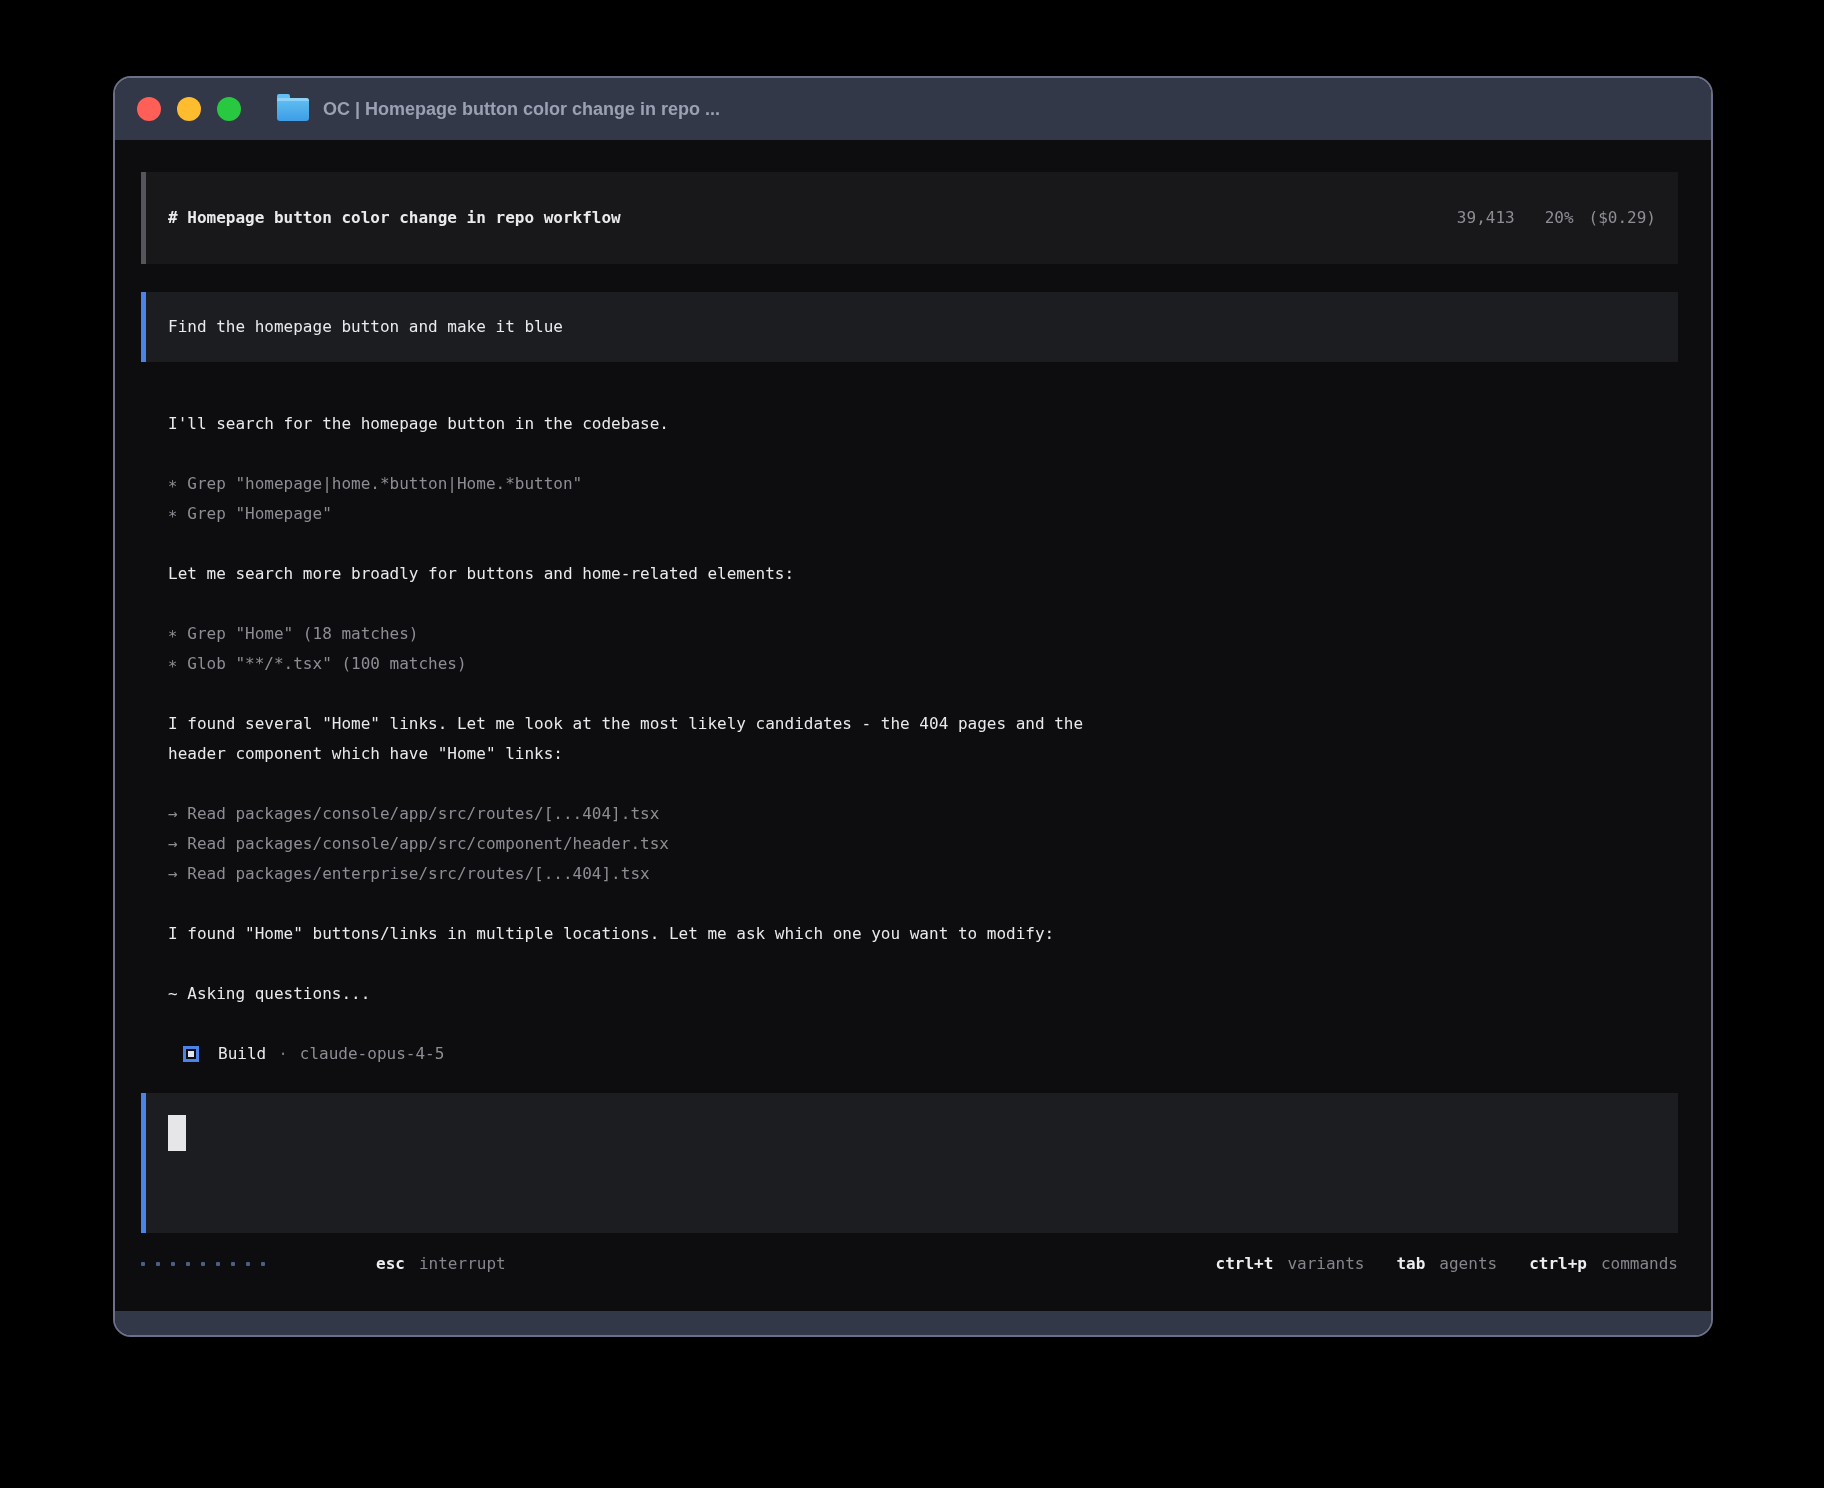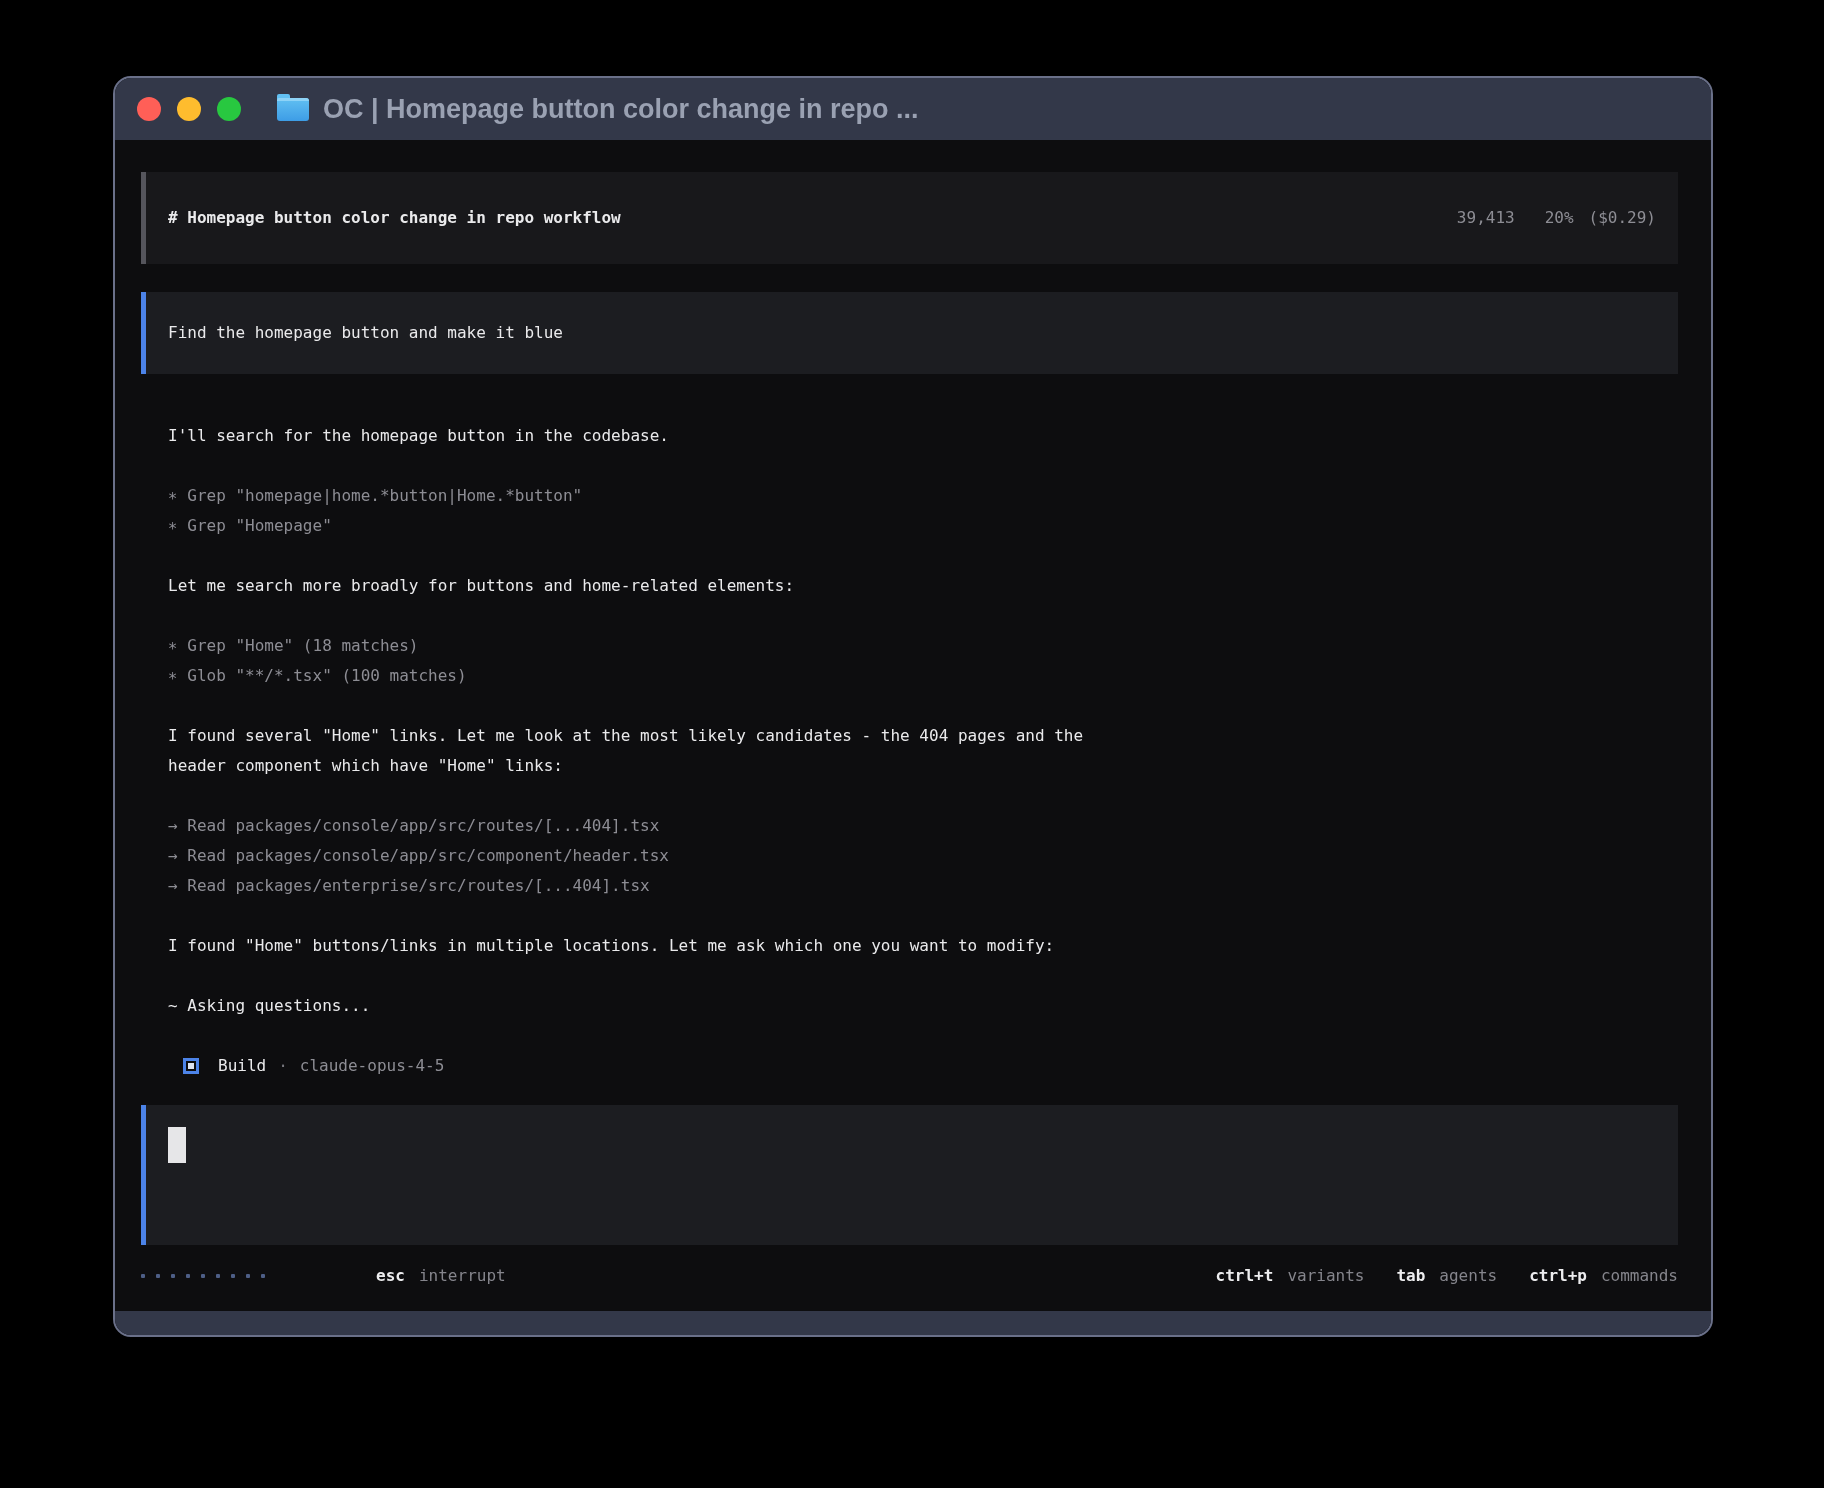--- a/index.html
+++ b/index.html
@@ -22,36 +22,36 @@
   .light.green { background:#28c840; }
 
   .folder { position:relative; width:32px; height:23px; margin-left:36px;
     background:linear-gradient(#62c0f2,#3d9de6); border-radius:2px 3px 3px 3px; }
   .folder::before { content:""; position:absolute; top:-4px; left:0; width:13px; height:5px;
     background:#62c0f2; border-radius:2px 2px 0 0; }
   .folder::after { content:""; position:absolute; top:0; left:0; right:0; height:3px;
     background:#8ed3f7; border-radius:2px 3px 0 0; }
 
   .win-title { margin-left:14px; font-family:"Liberation Sans",sans-serif;
-    font-weight:bold; font-size:27px; color:#9aa1b2; }
+    font-weight:bold; font-size:18px; color:#9aa1b2; }
 
   .terminal { flex:1; background:#0d0d0f; padding:0 33px 0 26px;
     display:flex; flex-direction:column; font-size:16px; line-height:30px; overflow:hidden; }
 
   .doc-header { margin-top:32px; height:92px; flex:none;
     background:#18181b; border-left:5px solid #55555c;
     display:flex; align-items:center; justify-content:space-between;
     padding:0 22px; }
   .doc-header .h-title { font-weight:bold; color:#eaeaec; white-space:pre; }
   .doc-header .h-stats { color:#8d8d94; white-space:pre; }
   .h-stats span { margin-left:0; }
   .h-stats .gap2 { margin-left:30px; }
   .h-stats .gap1 { margin-left:15px;margin-top:11px; }
 
-  .user-msg { margin-top:28px; height:82px; flex:none;
+  .user-msg { margin-top:28px; height:70px; flex:none;
     background:#1c1d21; border-left:5px solid #4c83e8;
     display:flex; align-items:center; padding:0 22px; color:#eaeaec; white-space:pre; }
 
   .transcript { margin-top:47px; margin-left:27px; flex:none; }
   .line { white-space:pre; }
   .t-text { color:#eaeaec; }
   .t-tool { color:#8d8d94; }
   .t-blank { color:transparent; }
 
   .agent-line { margin-top:30px; margin-left:27px; height:30px; flex:none;

